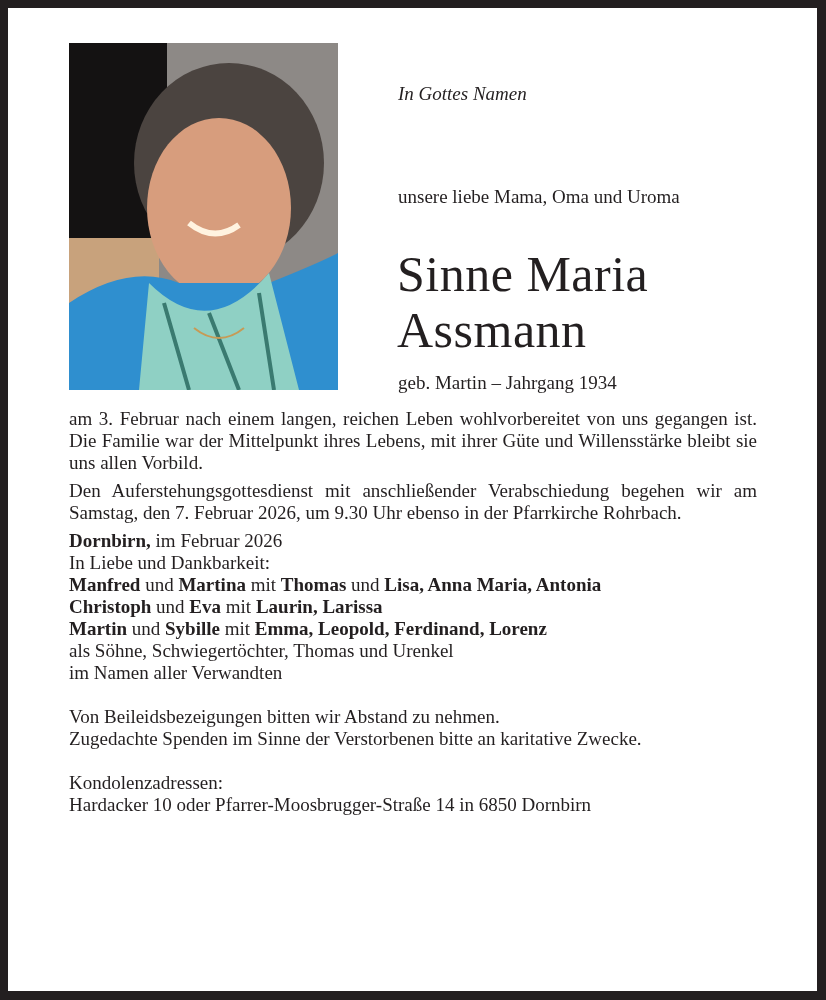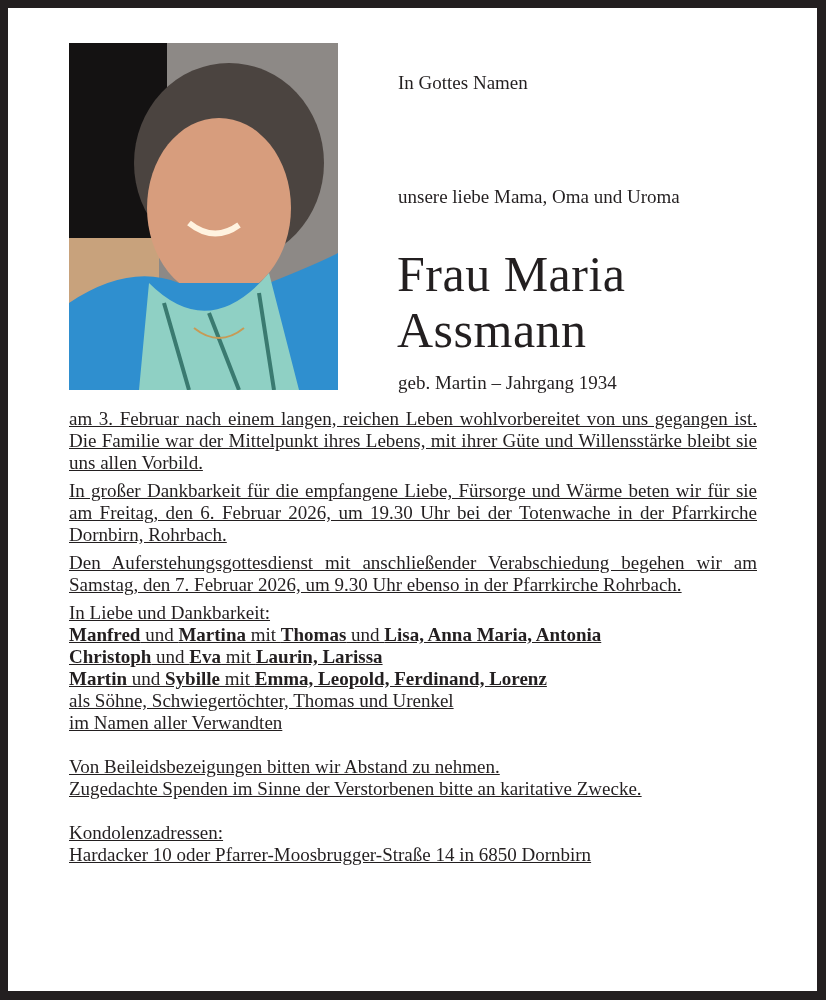--- a/index.html
+++ b/index.html
@@ -20,21 +20,22 @@
     .photo {
       position: absolute;
       left: 61px; top: 35px;
       width: 269px; height: 347px;
       overflow: hidden;
       background: #8a8582;
     }
     .photo svg { display: block; width: 100%; height: 100%; }
     .header-line {
       position: absolute;
-      left: 390px; top: 64px;
+      left: 390px; top: 75px;
+      font-style: italic;
       font-size: 19px;
     }
     .intro {
       position: absolute;
       left: 390px; top: 178px;
       width: 360px;
       font-size: 19px;
       line-height: 22px;
       text-align: justify;
       text-align-last: left;
@@ -54,21 +55,21 @@
       font-size: 19px;
       font-weight: normal;
     }
     .body {
       position: absolute;
       left: 61px; top: 400px;
       width: 688px;
       font-size: 19px;
       line-height: 22px;
     }
-    .body p { margin: 0 0 6px 0; text-align: justify; text-decoration: underline; }
+    .body p { margin: 0 0 6px 0; text-align: justify; }
     .place { margin-top: 22px !important; }
     .thanks { margin-top: 22px !important; margin-bottom: 4px !important; }
     .family { margin: 0 !important; text-align: left; }
     .family b { font-weight: bold; }
     .plain { margin: 0 !important; text-align: left !important; }
     .gap { height: 22px; }
   </style>
 </head>
 <body>
 
@@ -89,31 +90,31 @@
     </svg>
   </div>
 
   <div class="header-line">In Gottes Namen</div>
 
   <div class="intro">
     <span>unsere liebe Mama, Oma und Uroma</span>
   </div>
 
   <div class="name">
-    <div>Frau Maria</div>
+    <div>Sinne Maria</div>
     <div>Assmann</div>
   </div>
 
   <div class="subtitle">geb. Martin – Jahrgang 1934</div>
 
   <div class="body">
     <p>am 3. Februar nach einem langen, reichen Leben wohlvorbereitet von uns gegangen ist. Die Familie war der Mittelpunkt ihres Lebens, mit ihrer Güte und Willensstärke bleibt sie uns allen Vorbild.</p>
-    <p>In großer Dankbarkeit für die empfangene Liebe, Fürsorge und Wärme beten wir für sie am Freitag, den 6. Februar 2026, um 19.30 Uhr bei der Totenwache in der Pfarrkirche Dornbirn, Rohrbach.</p>
     <p>Den Auferstehungsgottesdienst mit anschließender Verabschiedung begehen wir am Samstag, den 7. Februar 2026, um 9.30 Uhr ebenso in der Pfarrkirche Rohrbach.</p>
 
+    <p class="place plain"><b>Dornbirn,</b><span> im Februar 2026</span></p>
 
     <p class="thanks plain">In Liebe und Dankbarkeit:</p>
 
     <p class="family"><b>Manfred</b><span> und </span><b>Martina</b><span> mit </span><b>Thomas</b><span> und </span><b>Lisa, Anna Maria, Antonia</b></p>
     <p class="family"><b>Christoph</b><span> und </span><b>Eva</b><span> mit </span><b>Laurin, Larissa</b></p>
     <p class="family"><b>Martin</b><span> und </span><b>Sybille</b><span> mit </span><b>Emma, Leopold, Ferdinand, Lorenz</b></p>
     <p class="plain">als Söhne, Schwiegertöchter, Thomas und Urenkel</p>
     <p class="plain">im Namen aller Verwandten</p>
 
     <div class="gap"></div>

